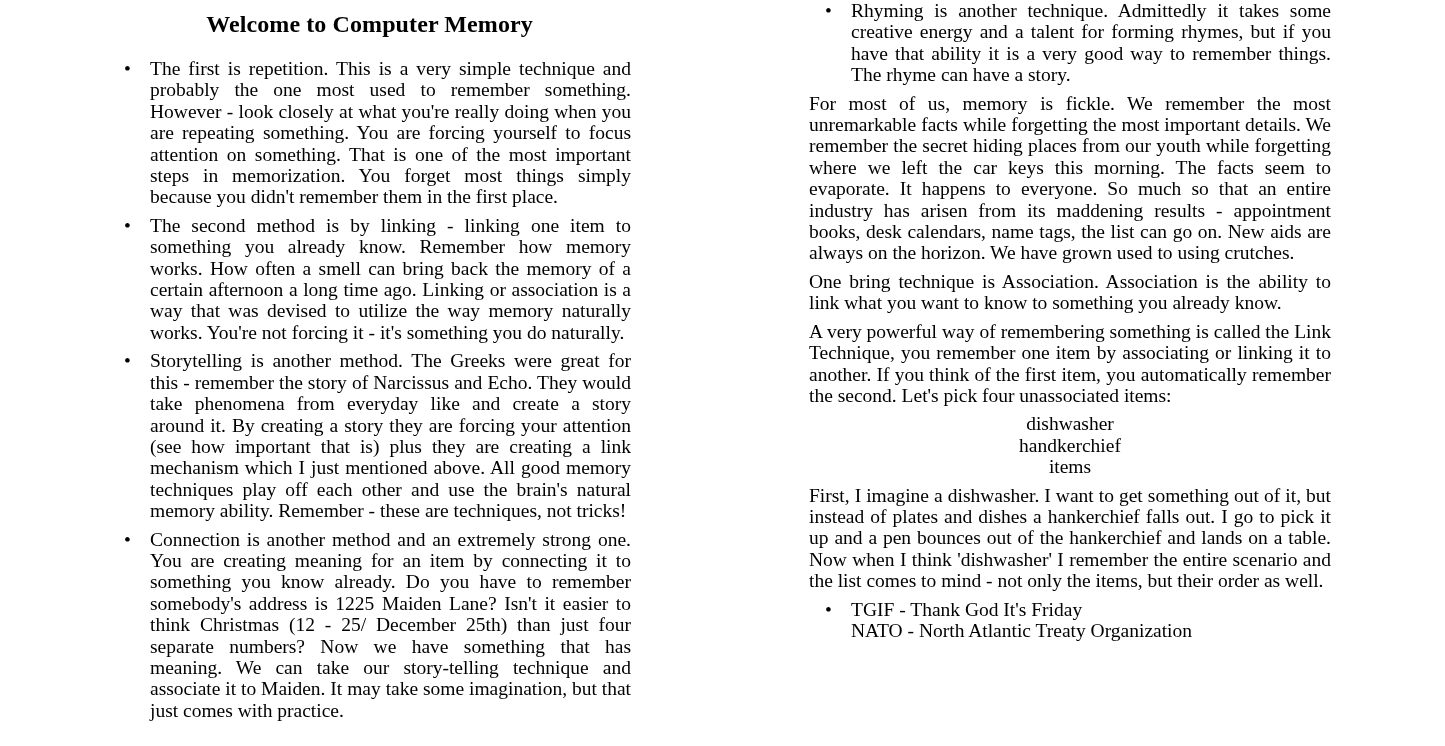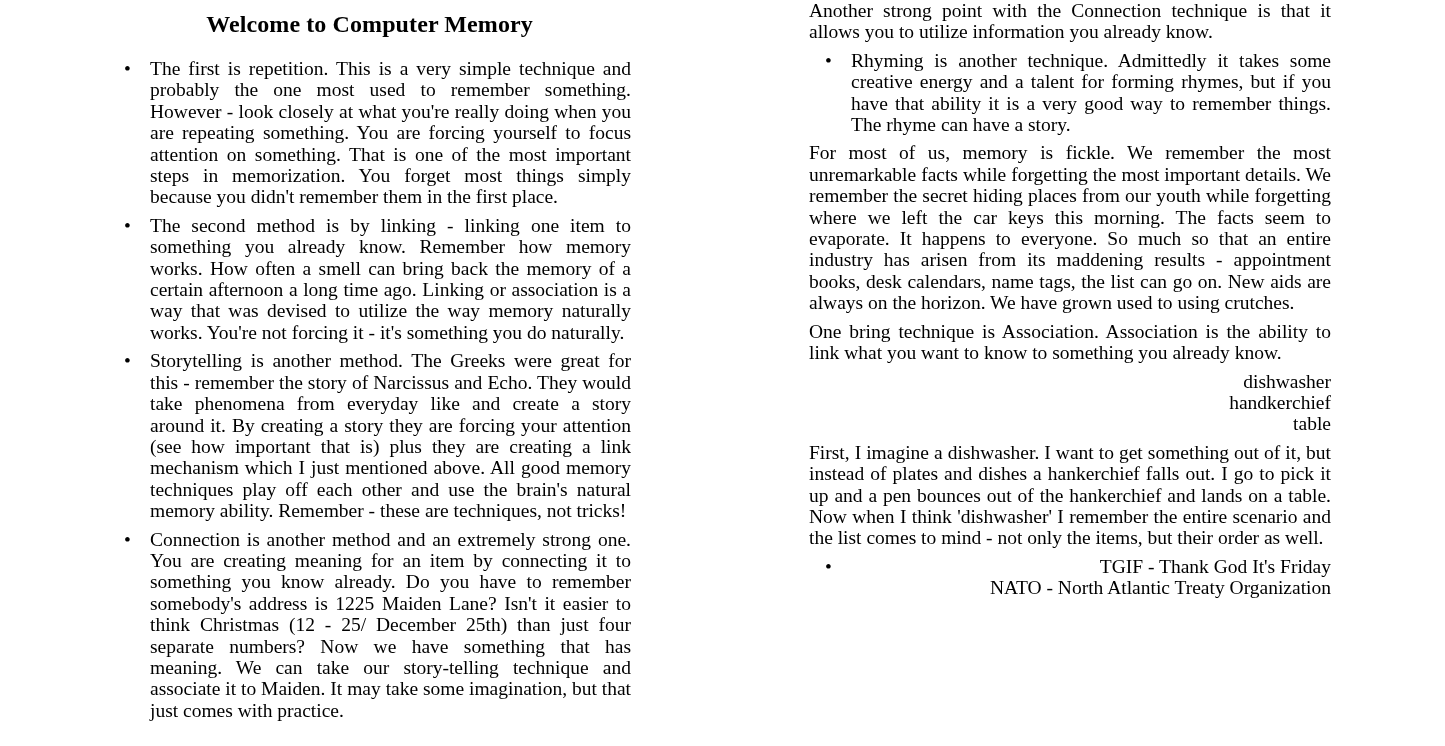--- a/index.html
+++ b/index.html
@@ -90,33 +90,33 @@
 
   .plain-list {
     font-size: 19.5px;
     line-height: 21.4px;
     margin: 0 0 7px 0;
     text-align: left;
   }
 
   .plain-list .plain-item {
     display: block;
-    text-align: right;
+    text-align: center;
     white-space: nowrap;
   }
 
   .sub-list {
     display: block;
     margin-top: 0;
     text-align: left;
   }
 
   .sub-list .sub-item {
     display: block;
-    text-align: right;
+    text-align: left;
     white-space: nowrap;
   }
 </style>
 </head>
 <body>
 
 <div class="page">
 
   <div class="column col-left">
 
@@ -139,38 +139,38 @@
       <li>
         <span class="bullet-dot">•</span>
         <span>Connection is another method and an extremely strong one. You are creating meaning for an item by connecting it to something you know already. Do you have to remember somebody's address is 1225 Maiden Lane? Isn't it easier to think Christmas (12 - 25/ December 25th) than just four separate numbers? Now we have something that has meaning. We can take our story-telling technique and associate it to Maiden. It may take some imagination, but that just comes with practice.</span>
       </li>
     </ul>
 
   </div>
 
   <div class="column col-right">
 
-    <p class="para">Another strong point with the Connection technique is that it allows you to utilize information you already know.</p>
 
     <ul class="bullets">
       <li>
         <span class="bullet-dot">•</span>
         <span>Rhyming is another technique. Admittedly it takes some creative energy and a talent for forming rhymes, but if you have that ability it is a very good way to remember things. The rhyme can have a story.</span>
       </li>
     </ul>
 
     <p class="para">For most of us, memory is fickle. We remember the most unremarkable facts while forgetting the most important details. We remember the secret hiding places from our youth while forgetting where we left the car keys this morning. The facts seem to evaporate. It happens to everyone. So much so that an entire industry has arisen from its maddening results - appointment books, desk calendars, name tags, the list can go on. New aids are always on the horizon. We have grown used to using crutches.</p>
 
     <p class="para">One bring technique is Association. Association is the ability to link what you want to know to something you already know.</p>
 
+    <p class="para">A very powerful way of remembering something is called the Link Technique, you remember one item by associating or linking it to another. If you think of the first item, you automatically remember the second. Let's pick four unassociated items:</p>
 
     <div class="plain-list">
       <span class="plain-item">dishwasher</span>
       <span class="plain-item">handkerchief</span>
-      <span class="plain-item">table</span>
+      <span class="plain-item">items</span>
     </div>
 
     <p class="para">First, I imagine a dishwasher. I want to get something out of it, but instead of plates and dishes a hankerchief falls out. I go to pick it up and a pen bounces out of the hankerchief and lands on a table. Now when I think 'dishwasher' I remember the entire scenario and the list comes to mind - not only the items, but their order as well.</p>
 
     <ul class="bullets">
       <li>
         <span class="bullet-dot">•</span>
         <span class="sub-list">
           <span class="sub-item">TGIF - Thank God It's Friday</span>
           <span class="sub-item">NATO - North Atlantic Treaty Organization</span>

